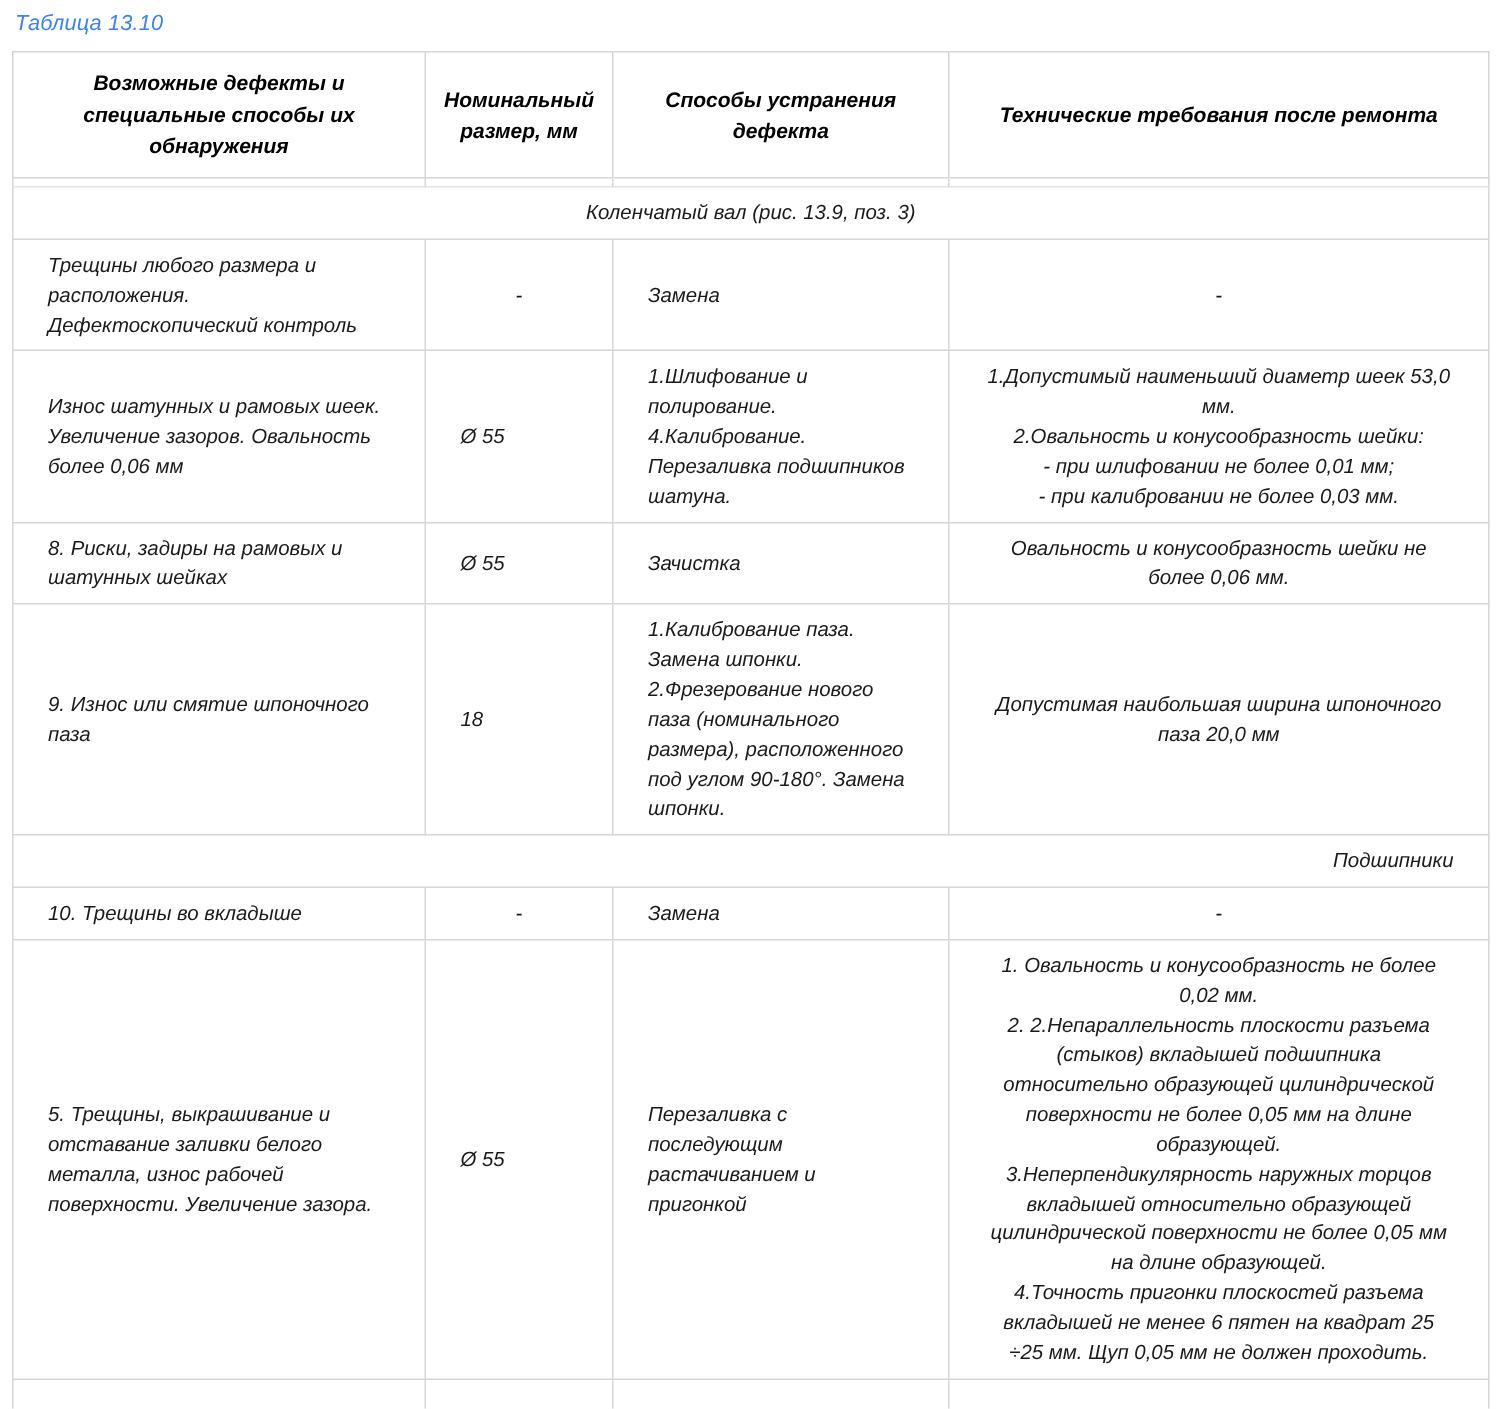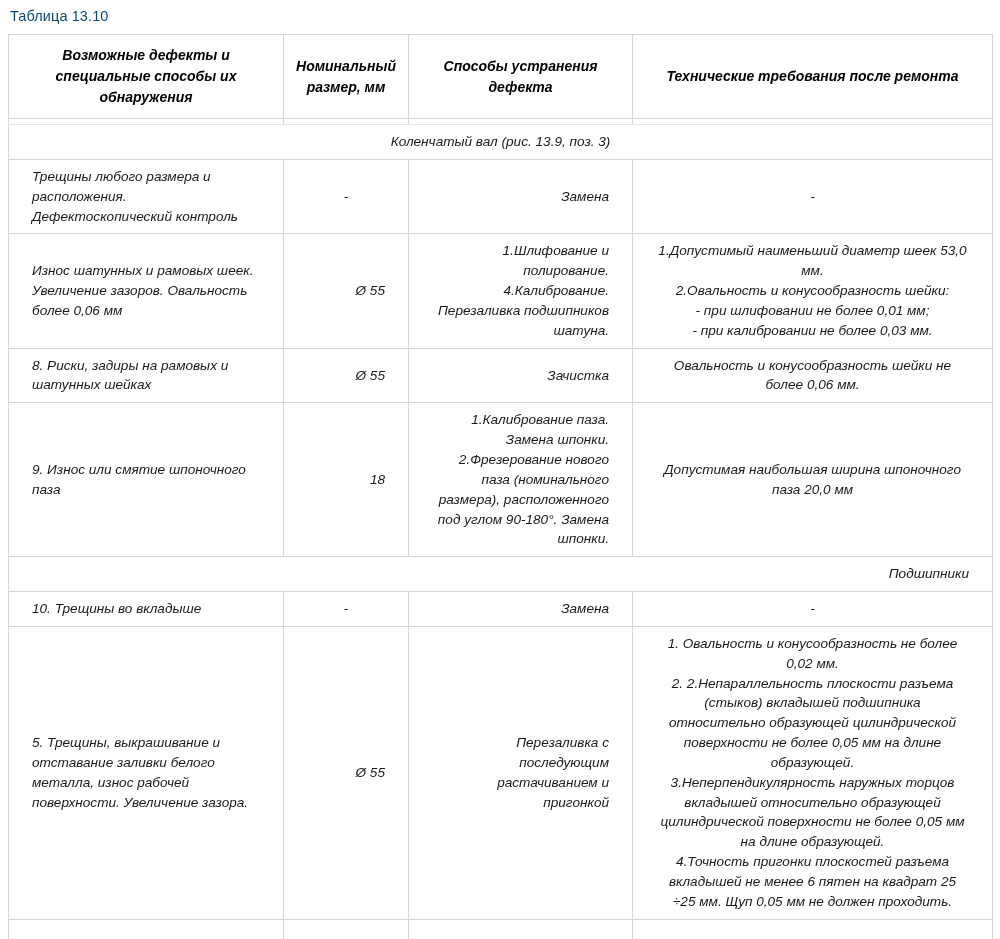--- a/index.html
+++ b/index.html
@@ -17,22 +17,23 @@
     -webkit-font-smoothing: antialiased;
   }
 
   .page {
     width: 1000px;
     box-sizing: border-box;
     padding: 0 8px;
   }
 
   .caption {
+    font-style: italic;
     font-size: 14.5px;
-    color: #0c4a6e;
+    color: #3b82f6;
     padding: 8px 0 10px 2px;
     letter-spacing: .1px;
   }
 
   table.defects {
     width: 984px;
     border-collapse: collapse;
     table-layout: fixed;
     font-size: 13.6px;
     line-height: 1.46;
@@ -74,22 +75,22 @@
   td.section-center {
     text-align: center;
     padding: 8px 9px;
   }
   td.section-left {
     text-align: right;
     padding: 9px 9px;
   }
 
   td.col-defect { text-align: left; }
-  td.col-size   { text-align: right; }
-  td.col-method { text-align: right; }
+  td.col-size   { text-align: left; }
+  td.col-method { text-align: left; }
   td.col-req    { text-align: center; }
   td.dash-center { text-align: center; }
 
   td.tall-row { vertical-align: middle; }
 
   tr.cut-row td {
     height: 34px;
     padding: 0;
   }
 </style>

